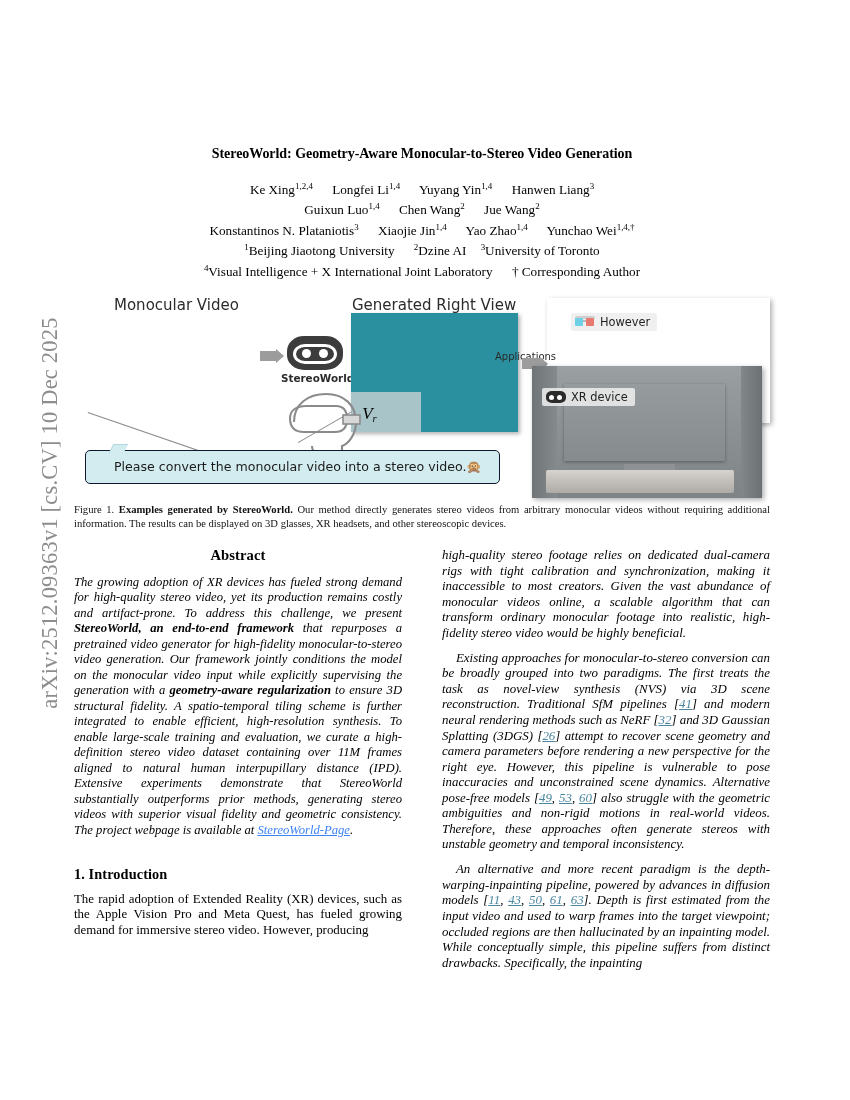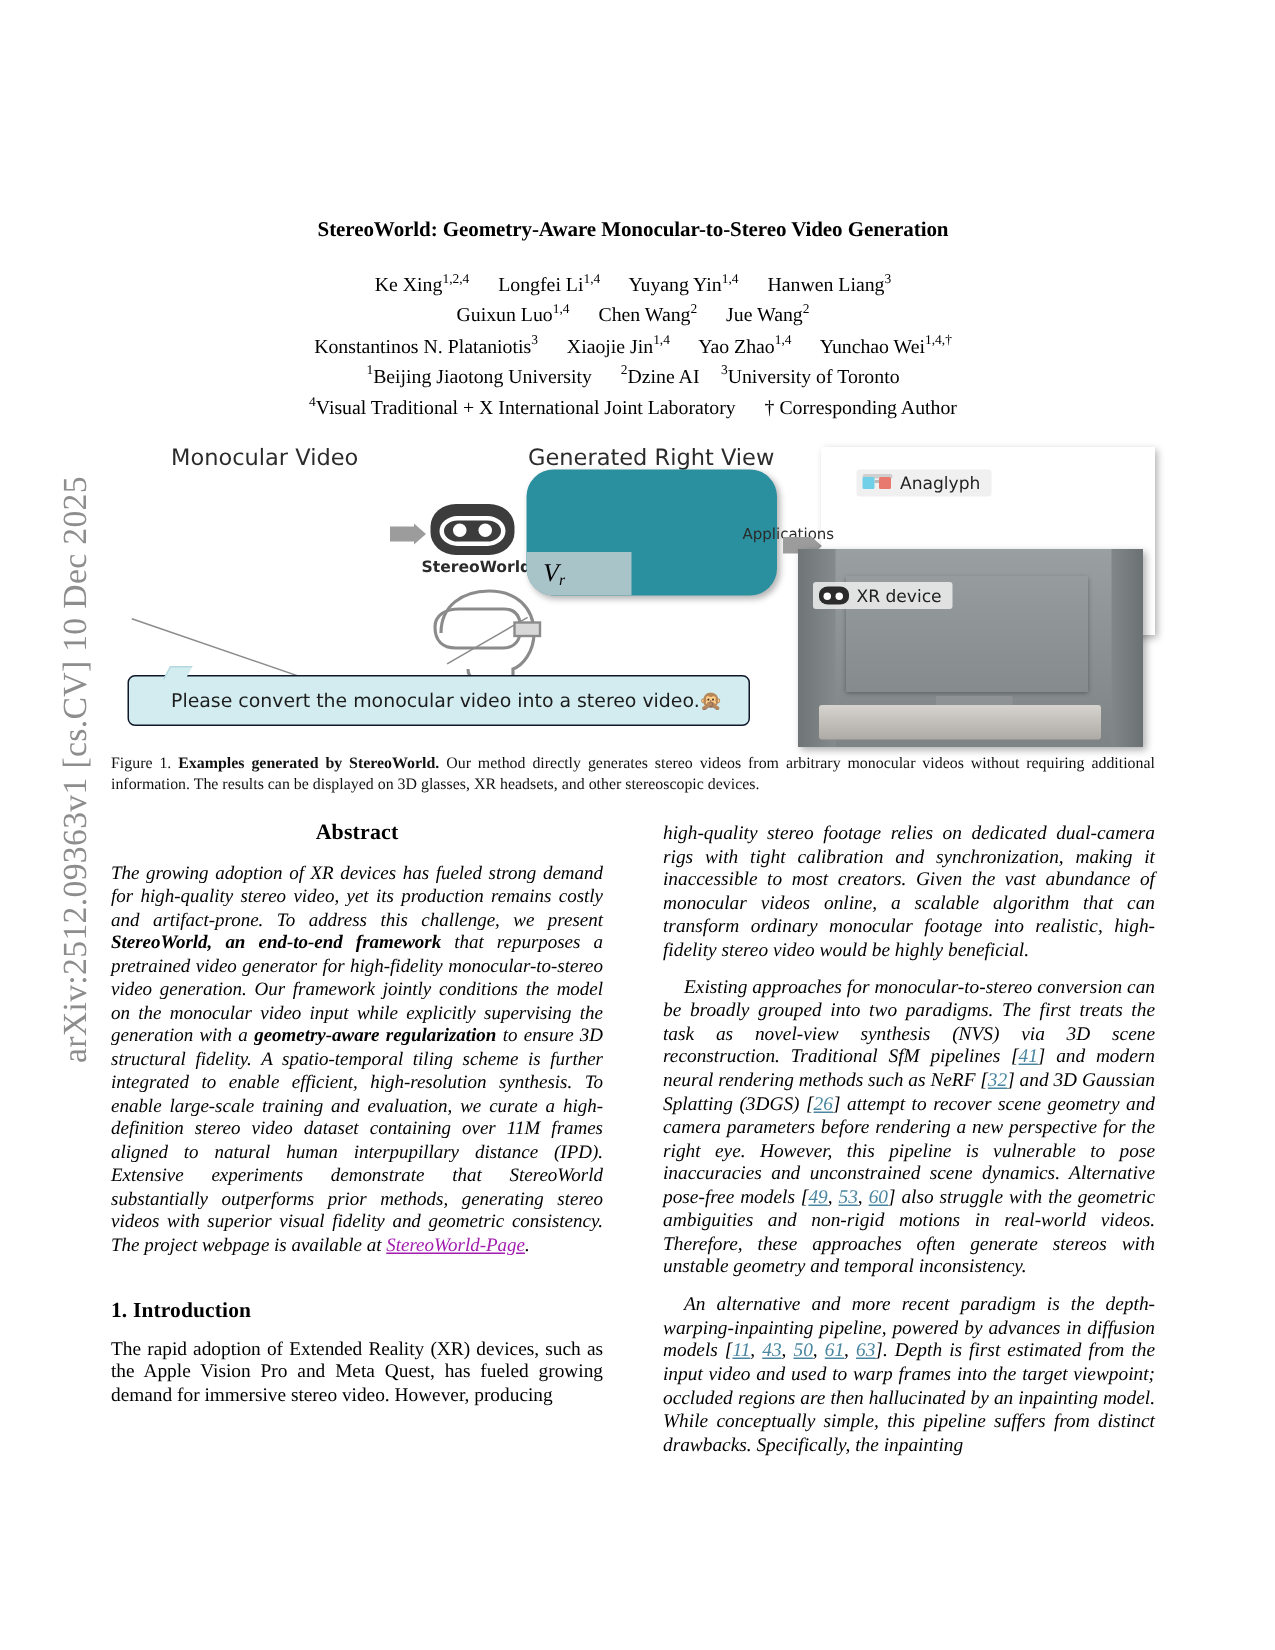--- a/index.html
+++ b/index.html
@@ -353,21 +353,21 @@
     text-align: center;
     letter-spacing: 0.1px;
   }
   #abstract-body {
     font-style: italic;
     text-align: justify;
     font-size: 12.65px;
     line-height: 15.5px;
   }
   #abstract-body b { font-weight: bold; font-style: italic; }
-  .link { color: #a21caf; }
+  .link { color: #3b82f6; }
 
   h2.sec-head {
     margin: 29px 0 9px 0;
     font-size: 14.3px;
     font-weight: bold;
     letter-spacing: 0.1px;
   }
   p.para {
     margin: 0 0 9.5px 0;
     text-indent: 14px;
@@ -404,21 +404,21 @@
         <span><span>Xiaojie Jin</span><sup>1,4</sup></span><span class="gap"></span>
         <span><span>Yao Zhao</span><sup>1,4</sup></span><span class="gap"></span>
         <span><span>Yunchao Wei</span><sup>1,4,†</sup></span>
       </div>
       <div class="arow">
         <span><sup>1</sup><span>Beijing Jiaotong University</span></span><span class="gap"></span>
         <span><sup>2</sup><span>Dzine AI</span></span><span class="gap-s"></span>
         <span><sup>3</sup><span>University of Toronto</span></span>
       </div>
       <div class="arow">
-        <span><sup>4</sup><span>Visual Traditional + X International Joint Laboratory</span></span><span class="gap"></span>
+        <span><sup>4</sup><span>Visual Intelligence + X International Joint Laboratory</span></span><span class="gap"></span>
         <span>† Corresponding Author</span>
       </div>
     </div>
   </div>
 
   <div id="figure-wrap">
 
     <div class="fig-label" style="left:40px; top:0px;">Monocular Video</div>
 
     <div class="arrow" style="left:186px; top:55px; width:16px; height:10px;"></div>
@@ -426,40 +426,40 @@
     <div id="sw-logo" style="left:213px; top:40px; width:56px; height:50px;">
       <div class="goggles"></div>
       <div class="eye l"></div>
       <div class="eye r"></div>
       <div class="logo-text">StereoWorld</div>
     </div>
 
     <div class="arrow" style="left:280px; top:55px; width:16px; height:10px;"></div>
 
     <div class="fig-label" style="left:278px; top:0px;">Generated Right View</div>
-    <div class="vid" style="left:277px; top:17px; width:167px; height:84px;border-radius:18px;">
+    <div class="vid" style="left:277px; top:17px; width:167px; height:119px;">
       <div class="scene" style="background-position: -6px 0;"></div>
       <div class="vid-badge">
         <i><span>V</span><sub>r</sub></i>
       </div>
     </div>
 
     <div class="fig-label" style="left:421px; top:55px; font-size:10px;">Applications</div>
     <div class="arrow" style="left:448px; top:62px; width:18px; height:11px;"></div>
 
     <div class="app-panel" style="left:473px; top:2px; width:223px; height:125px;">
       <div class="scene" style="background-position: -18px -4px;"></div>
       <div class="chip" style="left:24px; top:15px;">
         <span class="glasses3d">
           <span class="frame"></span>
             <span class="lens cy"></span>
             <span class="bridge"></span>
             <span class="lens rd"></span>
         </span>
-        <span>Anaglyph</span>
+        <span>However</span>
       </div>
     </div>
 
     <div class="app-panel" style="left:458px; top:70px; width:230px; height:132px;">
       <div class="room">
         <div class="wallL"></div>
         <div class="wallR"></div>
         <div class="tvpanel">
           <div class="scene"></div>
         </div>

